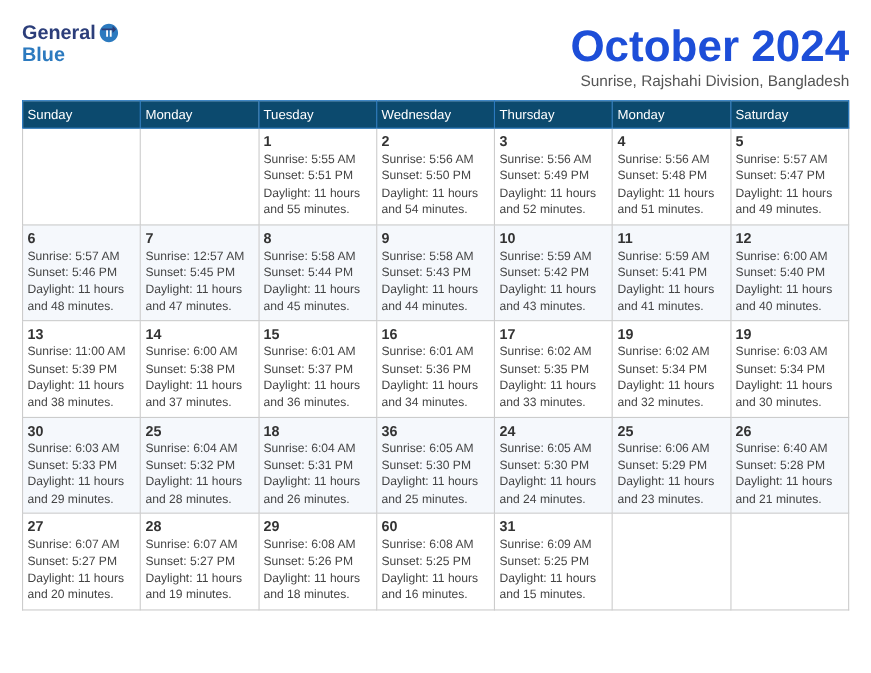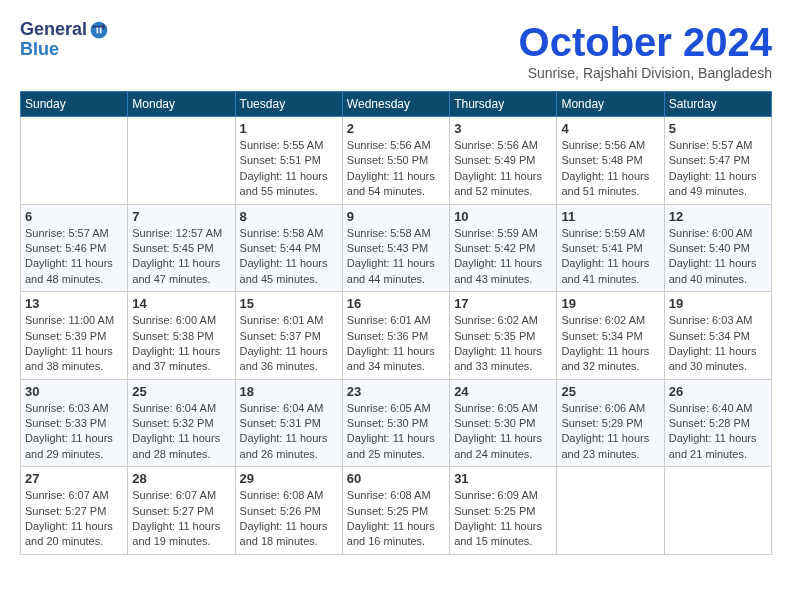--- a/index.html
+++ b/index.html
@@ -252,21 +252,21 @@
 Sunset: 5:32 PM
 Daylight: 11 hours and 28 minutes.</div>
         </td>
         <td>
           <span class="day-number">18</span>
           <div class="day-info">Sunrise: 6:04 AM
 Sunset: 5:31 PM
 Daylight: 11 hours and 26 minutes.</div>
         </td>
         <td>
-          <span class="day-number">23</span>
+          <span class="day-number">36</span>
           <div class="day-info">Sunrise: 6:05 AM
 Sunset: 5:30 PM
 Daylight: 11 hours and 25 minutes.</div>
         </td>
         <td>
           <span class="day-number">24</span>
           <div class="day-info">Sunrise: 6:05 AM
 Sunset: 5:30 PM
 Daylight: 11 hours and 24 minutes.</div>
         </td>

